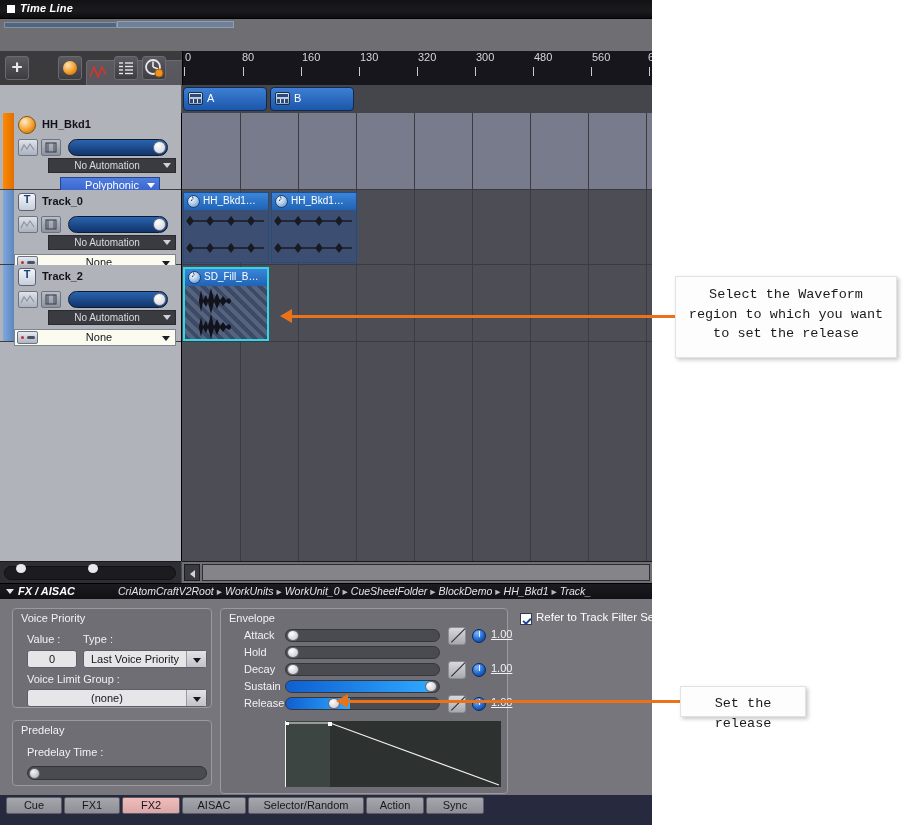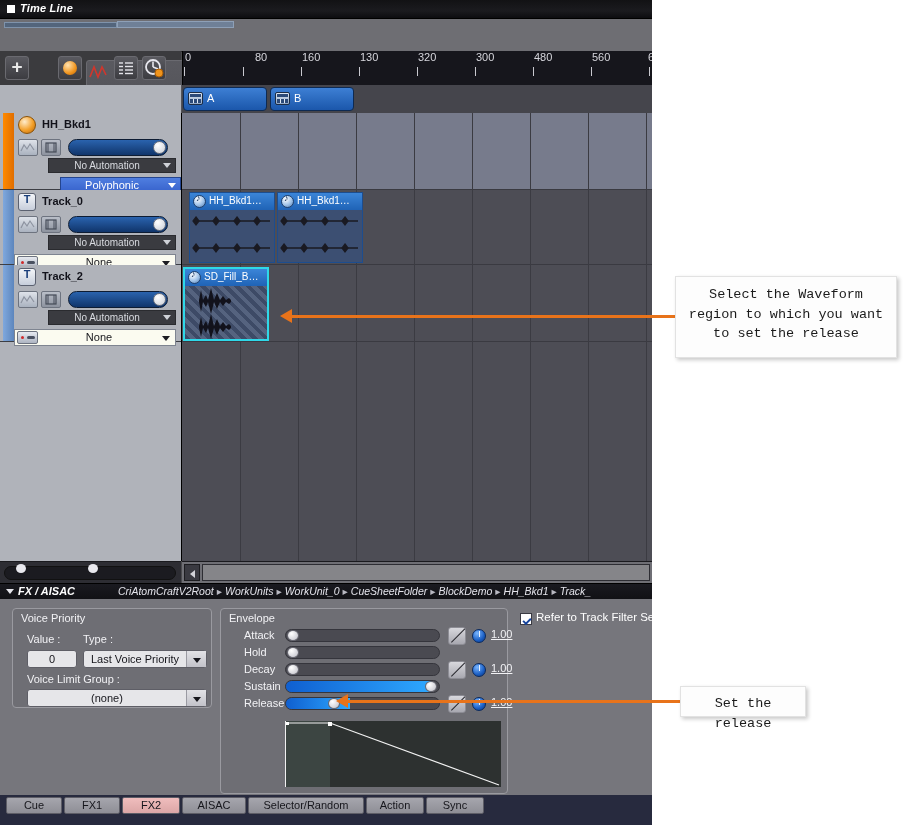--- a/index.html
+++ b/index.html
@@ -70,21 +70,21 @@
   .minib{position:absolute;top:26px;width:20px;height:17px;border:1px solid #6d737f;border-radius:2px;box-sizing:border-box;
     background:linear-gradient(#dfe3ea,#aab2bf);}
   .minib.b1{left:18px;}
   .minib.b2{left:41px;background:linear-gradient(#b9bec8,#8d939f);}
   .vslider{position:absolute;left:68px;top:26px;width:100px;height:17px;border-radius:9px;border:1px solid #0d1c33;box-sizing:border-box;
     background:linear-gradient(#2a63ae,#10356b);}
   .vslider .knob{position:absolute;right:1px;top:1px;width:13px;height:13px;border-radius:50%;background:radial-gradient(circle at 35% 30%,#ffffff,#c8cdd6);border:1px solid #6e7480;box-sizing:border-box;}
   .autorow{position:absolute;left:48px;top:45px;width:128px;height:15px;background:#3a3b40;border:1px solid #2a2b2f;box-sizing:border-box;}
   .autorow span{position:absolute;left:0;top:1px;width:116px;text-align:center;font-size:10px;color:#d9dbe0;}
   .autorow .cv{position:absolute;right:4px;top:4px;border-left:4px solid transparent;border-right:4px solid transparent;border-top:5px solid #cfd2d8;}
-  .polyrow{position:absolute;left:60px;top:64px;width:121px;height:16px;background:linear-gradient(#4f7ee0,#3762cc);border:1px solid #24458f;box-sizing:border-box;}
+  .polyrow{position:absolute;left:60px;top:64px;width:100px;height:16px;background:linear-gradient(#4f7ee0,#3762cc);border:1px solid #24458f;box-sizing:border-box;}
   .polyrow span{position:absolute;left:0;top:1px;width:102px;text-align:center;font-size:11px;color:#fff;}
   .polyrow .cv{position:absolute;right:4px;top:5px;border-left:4px solid transparent;border-right:4px solid transparent;border-top:5px solid #fff;}
   .nonerow{position:absolute;left:14px;top:64px;width:162px;height:17px;background:#fbfbf0;border:1px solid #7e8490;box-sizing:border-box;}
   .nonerow span{position:absolute;left:24px;top:1px;width:120px;text-align:center;font-size:11px;color:#17171c;}
   .nonerow .cv{position:absolute;right:5px;top:6px;border-left:4px solid transparent;border-right:4px solid transparent;border-top:5px solid #1c1c22;}
   .nonerow .dots{position:absolute;left:2px;top:1px;width:21px;height:13px;border:1px solid #6d737f;border-radius:2px;background:linear-gradient(#e7eaf0,#aeb5c2);box-sizing:border-box;}
   .nonerow .dots:before{content:"";position:absolute;left:3px;top:4px;width:3px;height:3px;border-radius:50%;background:#cf2a2a;}
   .nonerow .dots:after{content:"";position:absolute;left:9px;top:4px;width:8px;height:3px;border-radius:2px;background:#4a5160;}
 
   
@@ -228,21 +228,21 @@
         <circle cx="16" cy="16" r="4" fill="#f0941c" stroke="#a85c06" stroke-width="1"></circle>
       </svg>
     </div>
   </div>
   <div class="hdrstrip"></div>
 
   <div class="ruler">
     <div class="rtick" style="left:1px"></div>
       <div class="rlab" style="left:2px">0</div>
     <div class="rtick" style="left:60px"></div>
-      <div class="rlab" style="left:72px">80</div>
+      <div class="rlab" style="left:59px">80</div>
     <div class="rtick" style="left:118px"></div>
       <div class="rlab" style="left:119px">160</div>
     <div class="rtick" style="left:176px"></div>
       <div class="rlab" style="left:177px">130</div>
     <div class="rtick" style="left:234px"></div>
       <div class="rlab" style="left:235px">320</div>
     <div class="rtick" style="left:292px"></div>
       <div class="rlab" style="left:293px">300</div>
     <div class="rtick" style="left:350px"></div>
       <div class="rlab" style="left:351px">480</div>
@@ -364,21 +364,21 @@
 
     <div class="gridcol" style="left:58px"></div>
     <div class="gridcol" style="left:116px"></div>
     <div class="gridcol" style="left:174px"></div>
     <div class="gridcol" style="left:232px"></div>
     <div class="gridcol" style="left:290px"></div>
     <div class="gridcol" style="left:348px"></div>
     <div class="gridcol" style="left:406px"></div>
     <div class="gridcol" style="left:464px"></div>
 
-    <div style="position:absolute;left:6px;top:77px;width:470px;height:75px;border-radius:17px;">
+    <div style="position:absolute;left:0;top:77px;width:470px;height:75px;border-radius:17px;">
       <div class="clip clipA">
         <div class="chead">
           <div class="ci"></div>
           <div class="cn">HH_Bkd1…</div>
         </div>
         <div class="cbody">
           <svg width="84" height="52" viewBox="0 0 84 52">
             <g stroke="#1a1a22" stroke-width="1.3" fill="#1a1a22">
               <line x1="4" y1="11" x2="80" y2="11"></line>
               <polygon points="6,7 9,11 6,15 3,11"></polygon>
@@ -467,20 +467,27 @@
         <div class="txt">Last Voice Priority</div>
         <div class="arw"></div>
       </div>
       <div class="lbl" style="left:14px;top:64px">Voice Limit Group :</div>
       <div class="combo" style="left:14px;top:80px;width:180px">
         <div class="txt">(none)</div>
         <div class="arw"></div>
       </div>
     </div>
 
+    <div class="grp pd">
+      <div class="gt">Predelay</div>
+      <div class="lbl" style="left:14px;top:25px">Predelay Time :</div>
+      <div class="pdslide">
+        <div class="k"></div>
+      </div>
+    </div>
 
     <div class="grp env">
       <div class="gt">Envelope</div>
 
       <div class="lbl" style="left:23px;top:20px">Attack</div>
       <div class="erow" style="top:20px">
         <div class="k" style="left:1px"></div>
       </div>
       <div class="curvebtn" style="left:227px;top:18px"></div>
       <div class="knobdot" style="left:251px;top:20px"></div>

